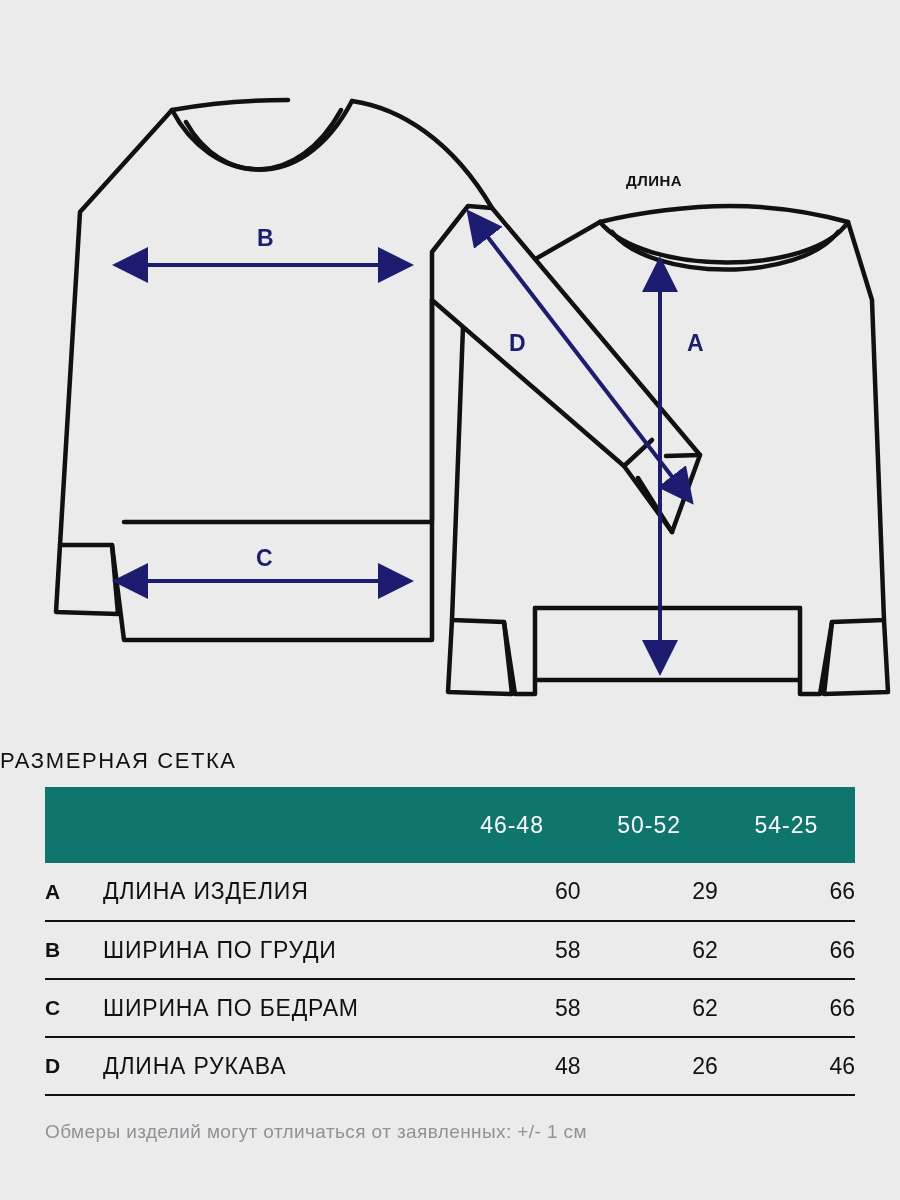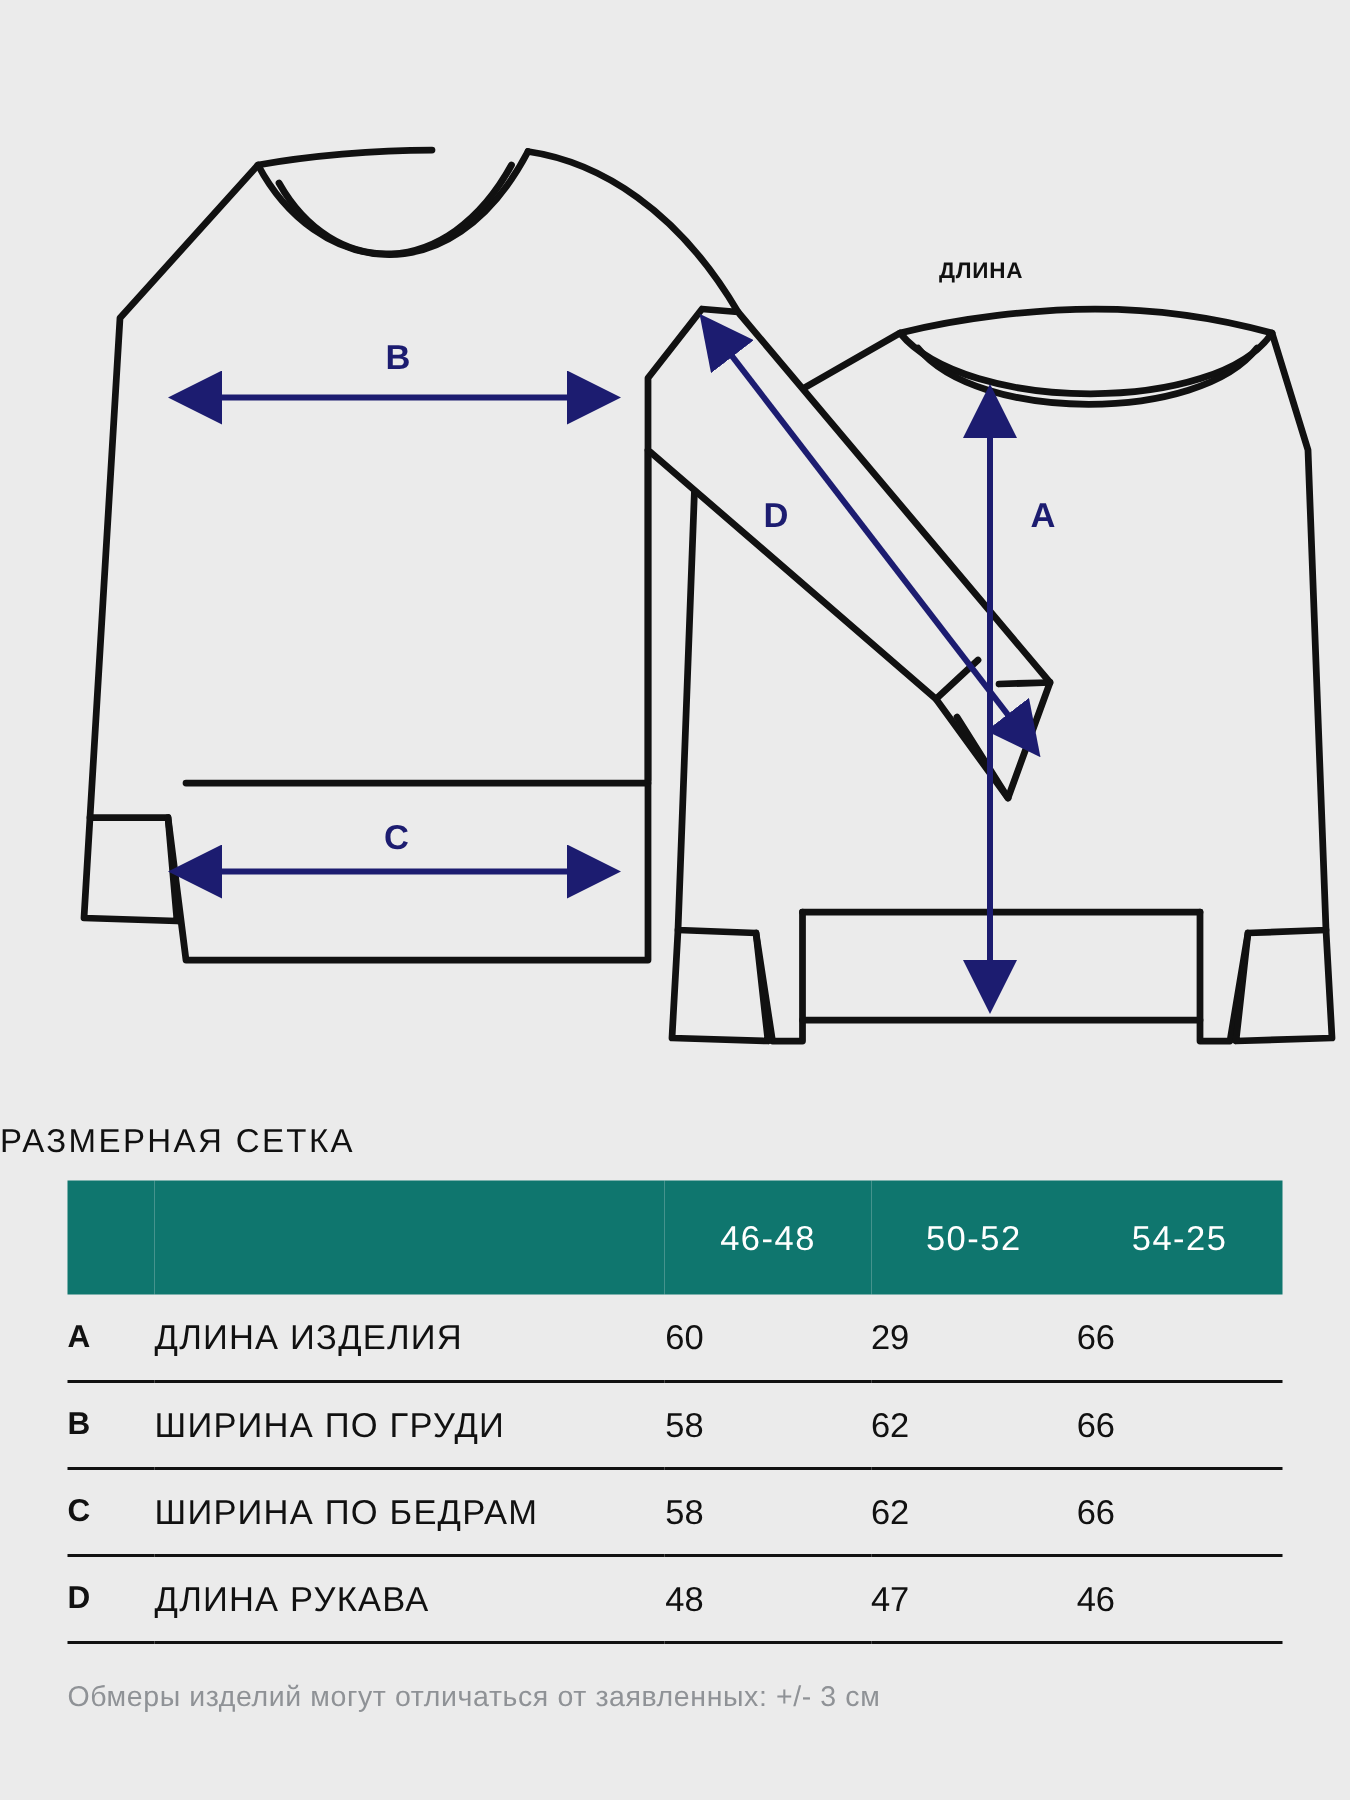--- a/index.html
+++ b/index.html
@@ -111,21 +111,21 @@
     font-size: 21px;
     font-weight: bold;
     letter-spacing: 0.5px;
     padding-left: 10px;
   }
   td.col-name {
     font-size: 23px;
     letter-spacing: 0.8px;
   }
   td.val {
-    text-align: left;
+    text-align: right;
     font-size: 23px;
   }
   .col-w-key { width: 58px; }
   .col-w-name { width: 340px; }
   .col-w-val { width: 137px; }
 
   .note {
     position: absolute;
     left: 45px;
     top: 1121px;
@@ -277,22 +277,22 @@
           <td class="col-key">C</td>
           <td class="col-name">ШИРИНА ПО БЕДРАМ</td>
           <td class="val">58</td>
           <td class="val">62</td>
           <td class="val">66</td>
         </tr>
         <tr class="body-row">
           <td class="col-key">D</td>
           <td class="col-name">ДЛИНА РУКАВА</td>
           <td class="val">48</td>
-          <td class="val">47</td>
+          <td class="val">26</td>
           <td class="val">46</td>
         </tr>
       </tbody>
     </table>
   </div>
 
-  <div class="note">Обмеры изделий могут отличаться от заявленных: +/- 3 см</div>
+  <div class="note">Обмеры изделий могут отличаться от заявленных: +/- 1 см</div>
 
 </div>
 
 </body></html>

